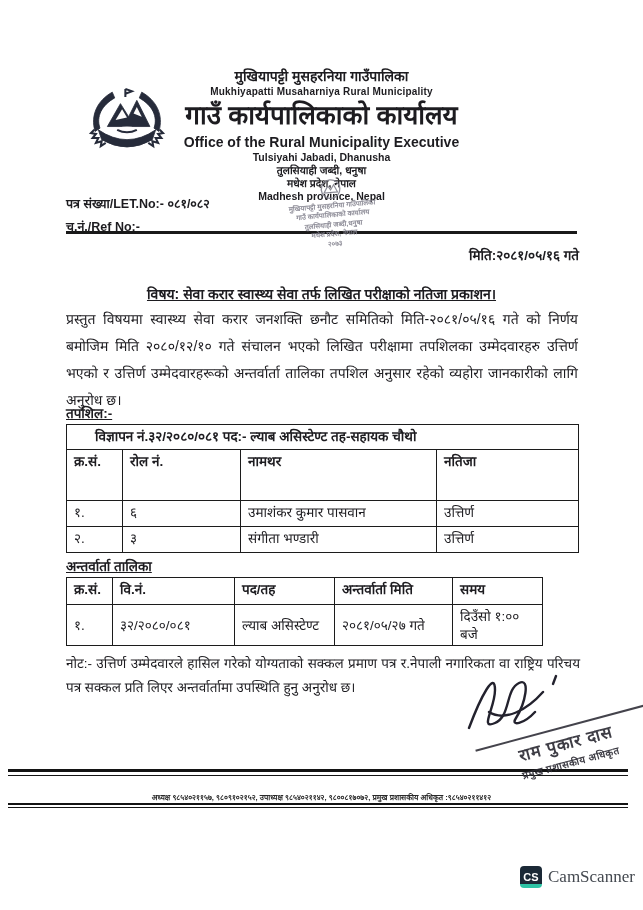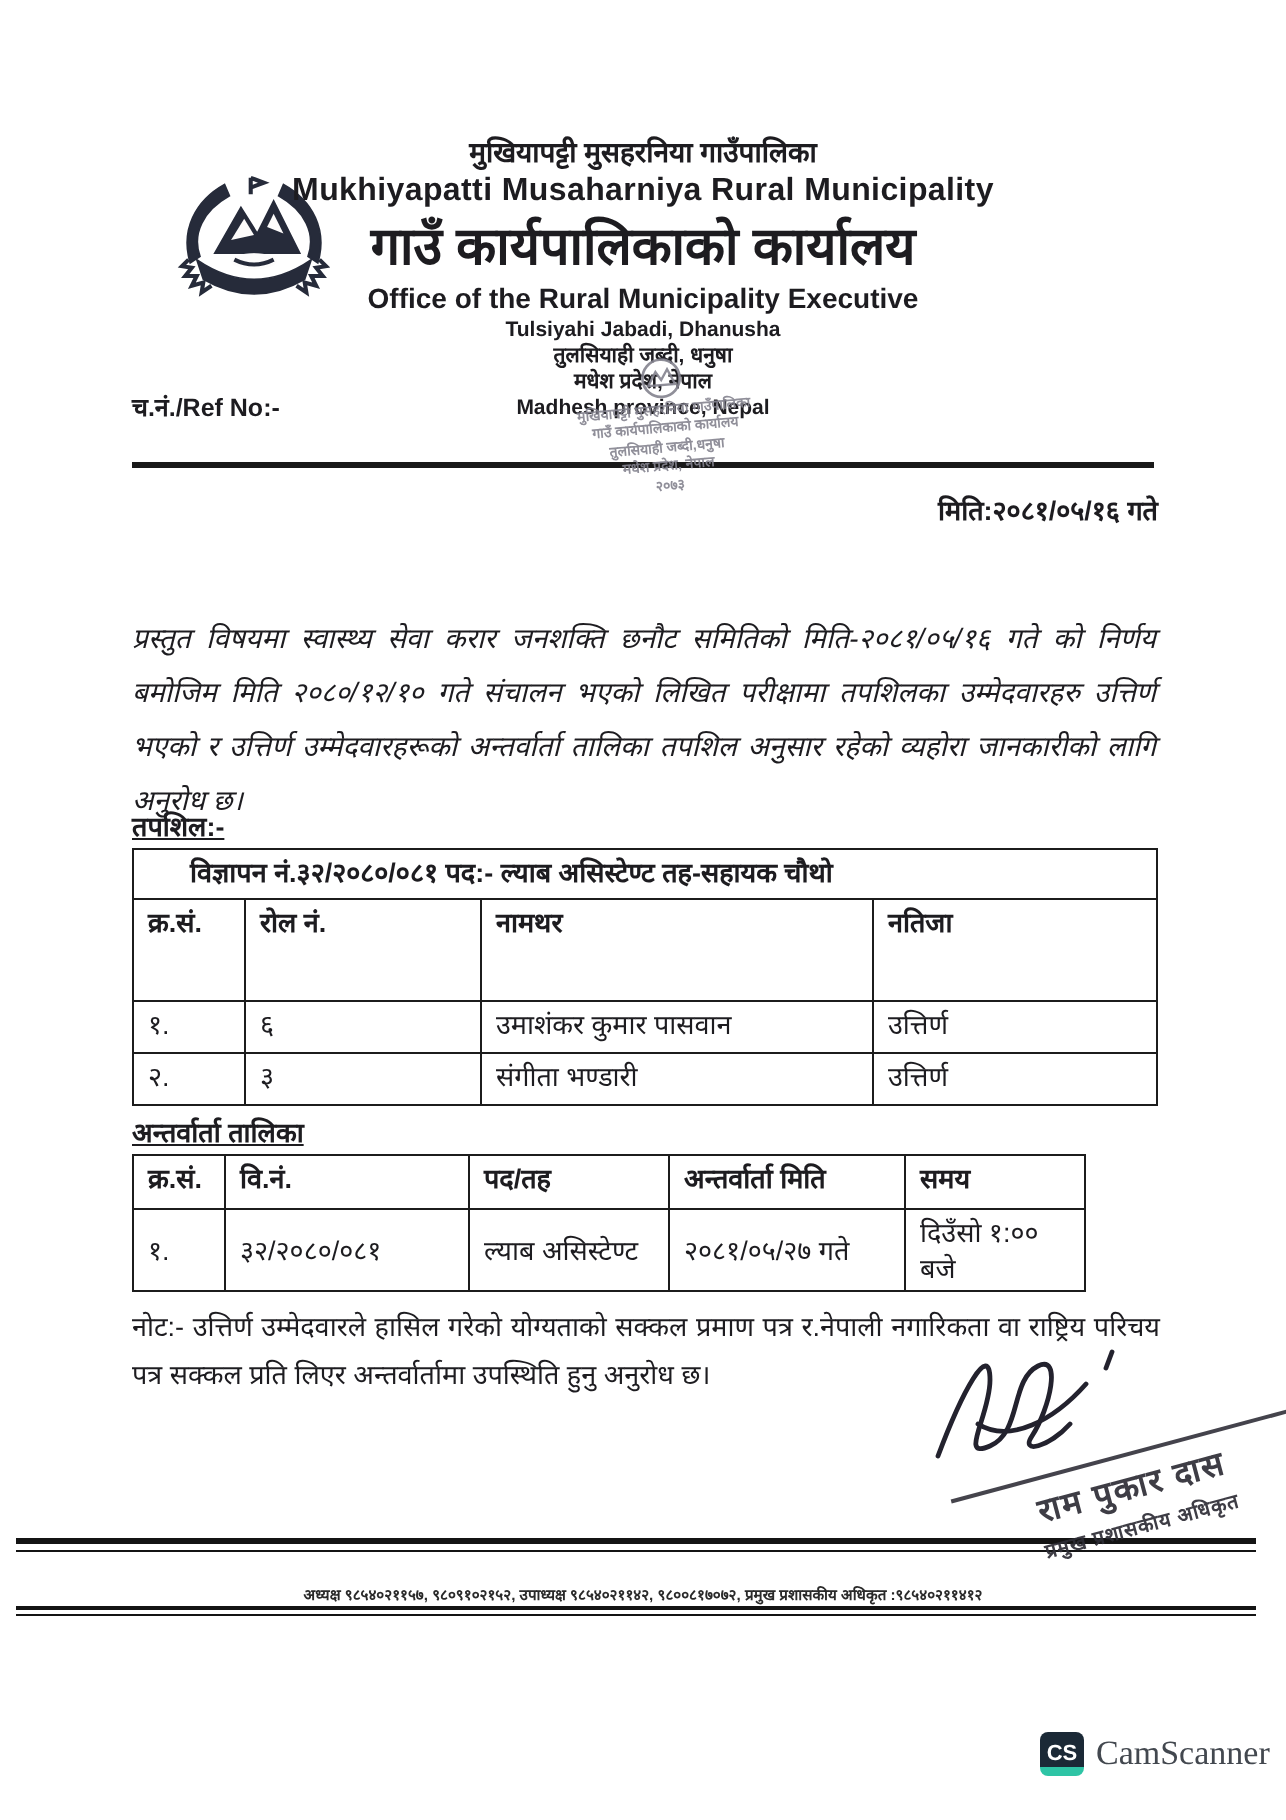--- a/index.html
+++ b/index.html
@@ -4,39 +4,39 @@
 <style>
   html,body{margin:0;padding:0;background:#e9e9e9;}
   #sheet{
     position:relative;width:643px;height:910px;margin:0 auto;
     background:#ffffff;overflow:hidden;color:#1d1c20;
     font-family:"Liberation Sans","DejaVu Sans",sans-serif;
   }
   
   .hdr{position:absolute;top:68px;left:0;width:100%;text-align:center;line-height:1.25;}
   .hdr .np-small{font-size:14px;font-weight:bold;}
-  .hdr .en-small{font-size:16px;font-weight:bold;letter-spacing:.2px;}
+  .hdr .en-small{font-size:10px;font-weight:bold;letter-spacing:.2px;}
   .hdr .np-big{font-size:26px;font-weight:bold;margin:1px 0 0 0;}
   .hdr .en-mid{font-size:14px;font-weight:bold;margin-top:2px;}
   .hdr .tiny{font-size:10.5px;font-weight:bold;}
   .emblem{position:absolute;top:84px;left:86px;width:82px;height:72px;}
   
   .meta-left{position:absolute;top:193px;left:66px;font-size:12.5px;font-weight:bold;line-height:1.8;}
   .rule-header{position:absolute;top:231px;left:66px;width:511px;height:0;border-top:3px solid #191919;}
   .date-line{position:absolute;top:246px;right:64px;font-size:13.5px;font-weight:bold;}
   
   .stamp{
     position:absolute;top:178px;left:268px;width:132px;height:102px;
     transform:rotate(-5deg);color:#84838f;text-align:center;
     font-size:7px;font-weight:bold;line-height:1.35;opacity:.9;z-index:3;
   }
   .stamp svg{display:block;margin:0 auto 1px auto;}
   
   .subject{position:absolute;top:284px;left:0;width:100%;text-align:center;font-size:14px;font-weight:bold;text-decoration:underline;}
-  .bodytext{position:absolute;top:306px;left:66px;width:512px;font-size:14px;line-height:1.93;text-align:justify;font-style:italic;}
+  .bodytext{position:absolute;top:306px;left:66px;width:512px;font-size:14px;line-height:1.93;text-align:justify;}
   .sec-label{position:absolute;left:66px;font-size:13.5px;font-weight:bold;text-decoration:underline;}
   
   table.doc{position:absolute;left:66px;border-collapse:collapse;table-layout:fixed;font-size:13.5px;}
   table.doc td,table.doc th{border:1.6px solid #1c1c1c;padding:2px 7px;text-align:left;font-weight:normal;vertical-align:top;}
   #tbl-result{top:424px;width:512px;}
   #tbl-result .caption-row td{height:20px;font-weight:bold;padding-left:28px;}
   #tbl-result .head-row td{height:46px;font-weight:bold;}
   #tbl-result .data-row td{height:21px;}
   #tbl-interview{top:577px;width:476px;}
   #tbl-interview .head-row td{height:22px;font-weight:bold;}
@@ -95,39 +95,44 @@
     <div class="np-big">गाउँ कार्यपालिकाको कार्यालय</div>
     <div class="en-mid">Office of the Rural Municipality Executive</div>
     <div class="tiny">Tulsiyahi Jabadi, Dhanusha</div>
     <div class="tiny">तुलसियाही जब्दी, धनुषा</div>
     <div class="tiny">मधेश प्रदेश, नेपाल</div>
     <div class="tiny">Madhesh province, Nepal</div>
   </div>
 
   <div class="meta-left">
     <div>
+      <span>पत्र संख्या/LET.No:-</span>
+      <span>०८१/०८२</span>
+    </div>
+    <div>
       <span>च.नं./Ref No:-</span>
     </div>
   </div>
   <div class="rule-header"></div>
 
   <div class="stamp">
     <svg width="26" height="22" viewBox="0 0 30 26">
       <circle cx="15" cy="13" r="11" fill="none" stroke="#84838f" stroke-width="1.6"></circle>
       <path d="M7,17 L12,9 L15,14 L19,8 L23,17 Z" fill="none" stroke="#84838f" stroke-width="1.4"></path>
     </svg>
     <div>मुखियापट्टी मुसहरनिया गाउँपालिका</div>
     <div>गाउँ कार्यपालिकाको कार्यालय</div>
     <div>तुलसियाही जब्दी,धनुषा</div>
     <div>मधेश प्रदेश, नेपाल</div>
     <div>२०७३</div>
   </div>
 
   <div class="date-line">मिति:२०८१/०५/१६ गते</div>
 
+  <div class="subject">विषय: सेवा करार स्वास्थ्य सेवा तर्फ लिखित परीक्षाको नतिजा प्रकाशन।</div>
   <div class="bodytext">प्रस्तुत विषयमा स्वास्थ्य सेवा करार जनशक्ति छनौट समितिको मिति-२०८१/०५/१६ गते को निर्णय बमोजिम मिति २०८०/१२/१० गते संचालन भएको लिखित परीक्षामा तपशिलका उम्मेदवारहरु उत्तिर्ण भएको र उत्तिर्ण उम्मेदवारहरूको अन्तर्वार्ता तालिका तपशिल अनुसार रहेको व्यहोरा जानकारीको लागि अनुरोध छ।</div>
 
   <div class="sec-label" style="top:404px;">तपशिल:-</div>
   <table class="doc" id="tbl-result">
     <colgroup>
         <col style="width:56px">
         <col style="width:118px">
         <col style="width:196px">
         <col style="width:142px">
       </colgroup>

